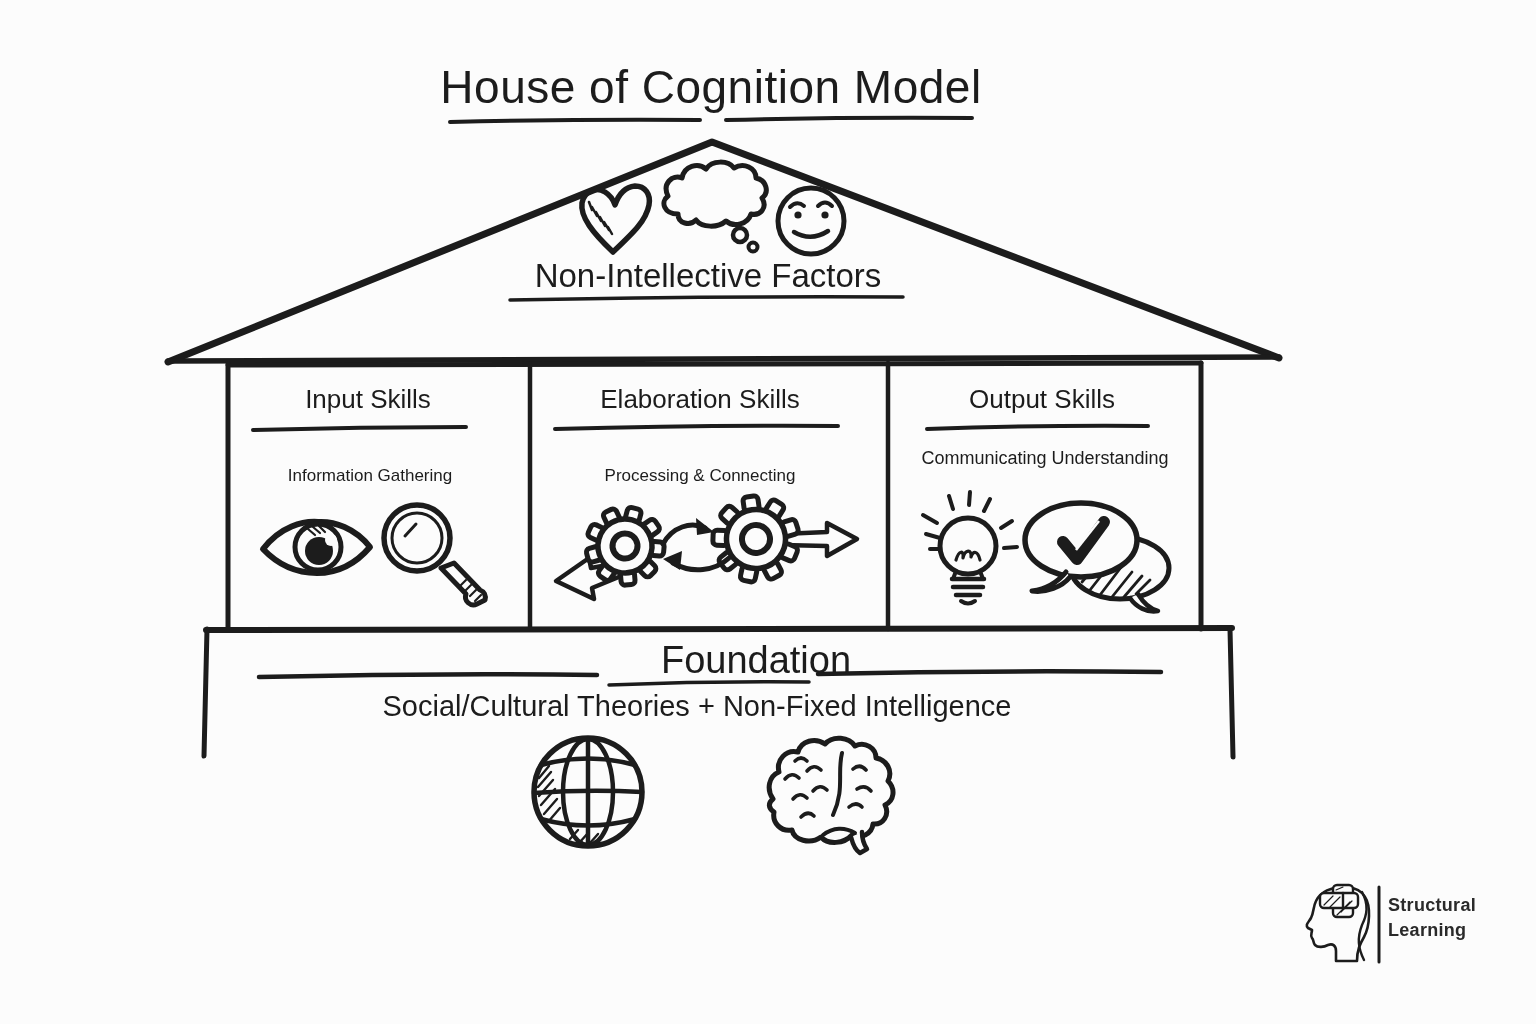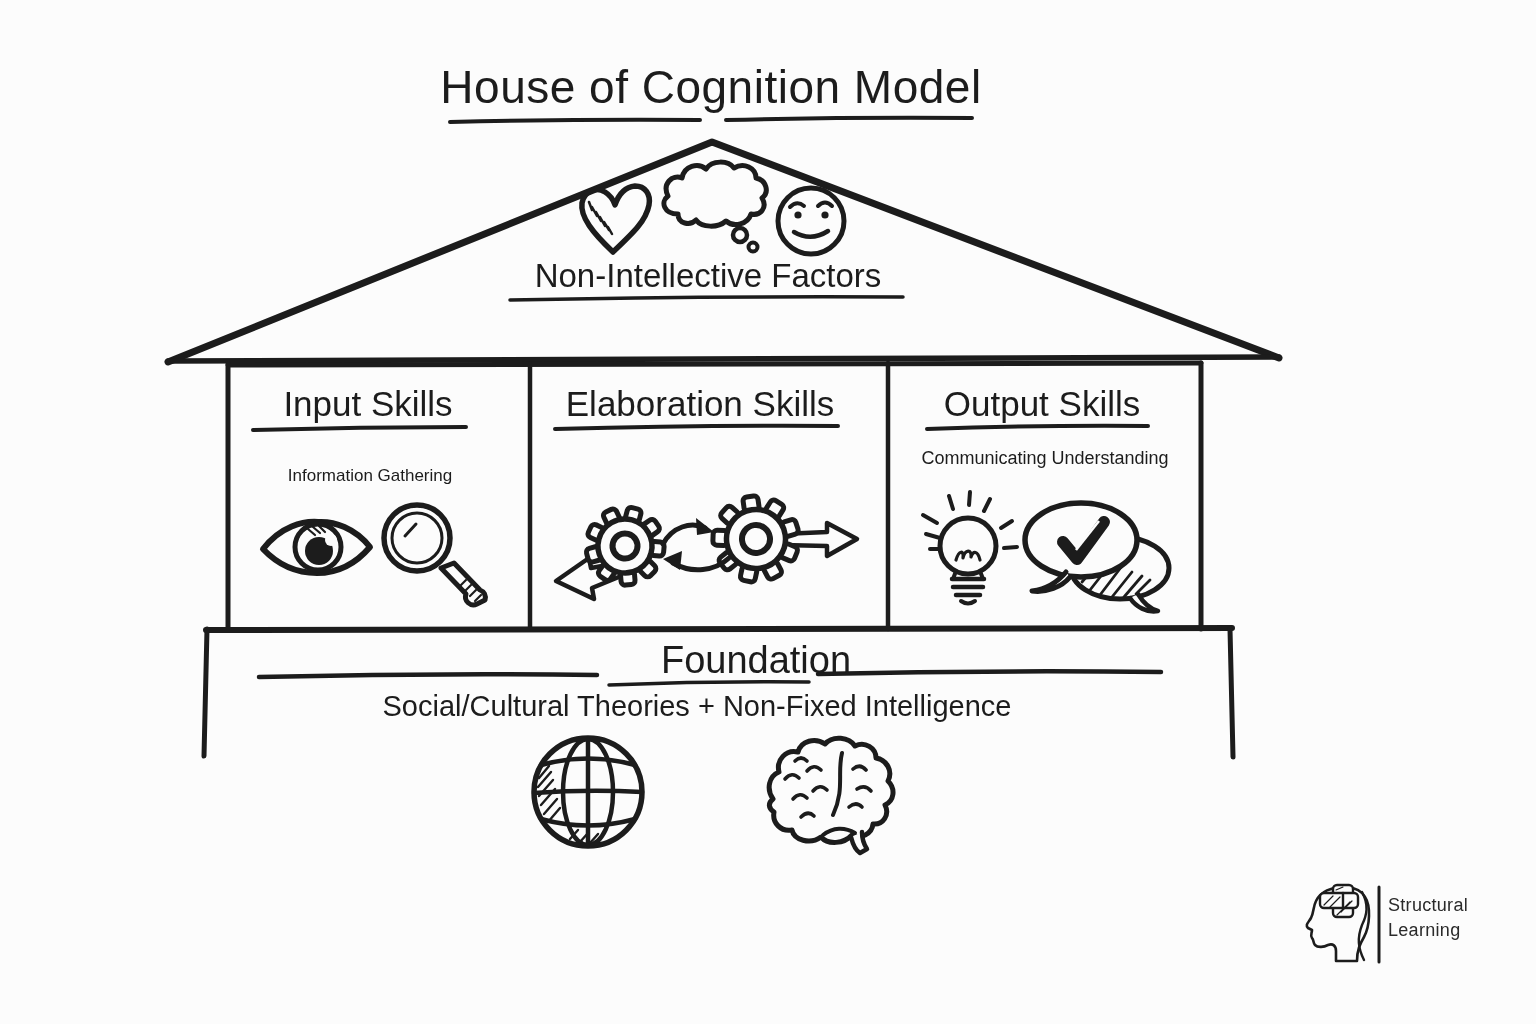--- a/index.html
+++ b/index.html
@@ -3,27 +3,27 @@
 <meta charset="utf-8">
 <style>
   html,body{margin:0;padding:0;background:#fcfcfc;}
   .canvas{position:relative;width:1536px;height:972px;background:#fcfcfc;overflow:hidden;
           font-family:"Liberation Sans","DejaVu Sans",sans-serif;color:#1c1c1c;}
   .art{position:absolute;left:0;top:0;width:1536px;height:1024px;}
   .txt{position:absolute;white-space:nowrap;transform:translateX(-50%);line-height:1;color:#1c1c1c;}
   .title{left:711px;top:64px;font-size:46px;font-weight:500;letter-spacing:.5px;}
   .roof-h{left:708px;top:259px;font-size:33px;font-weight:500;}
   .roof-s{left:698px;top:306px;font-size:29px;font-weight:400;}
-  .room-title{top:386px;font-size:35px;font-weight:500;}
+  .room-title{top:386px;font-size:26px;font-weight:500;}
   .room-sub{top:467px;font-size:17px;font-weight:400;}
   .rt1{left:368px;} .rt2{left:700px;} .rt3{left:1042px;}
   .rs1{left:370px;} .rs2{left:700px;} .rs3{left:1045px;font-size:18px;top:449px;}
   .found-title{left:708px;top:641px;font-size:38px;font-weight:500;margin-left:48px;}
   .found-sub{left:697px;top:692px;font-size:29px;font-weight:400;text-align:center;}
-  .logo-text{position:absolute;left:1388px;line-height:1;font-size:18px;font-weight:400;color:#2a2a2a;letter-spacing:.3px;}
+  .logo-text{position:absolute;left:1388px;line-height:1;font-size:18px;font-weight:700;color:#2a2a2a;letter-spacing:.3px;}
   .lg1{top:896px;} .lg2{top:921px;}
   .ink{stroke:#1c1c1c;fill:none;stroke-linecap:round;stroke-linejoin:round;}
   .fillw{fill:#fcfcfc;}
   .solid{fill:#1c1c1c;stroke:none;}
 </style>
 </head>
 <body>
 
 <div class="canvas">
 
@@ -246,20 +246,21 @@
 </svg>
 
   <div class="txt title">House of Cognition Model</div>
 
   <div class="txt roof-h">Non-Intellective Factors</div>
 
   <div class="txt room-title rt1">Input Skills</div>
   <div class="txt room-sub rs1">Information Gathering</div>
 
   <div class="txt room-title rt2">Elaboration Skills</div>
+  <div class="txt room-sub rs2">Processing &amp; Connecting</div>
 
   <div class="txt room-title rt3">Output Skills</div>
   <div class="txt room-sub rs3">Communicating Understanding</div>
 
   <div class="txt found-title">Foundation</div>
   <div class="txt found-sub">Social/Cultural Theories + Non-Fixed Intelligence</div>
 
   <div class="logo-text lg1">Structural</div>
   <div class="logo-text lg2">Learning</div>
 

